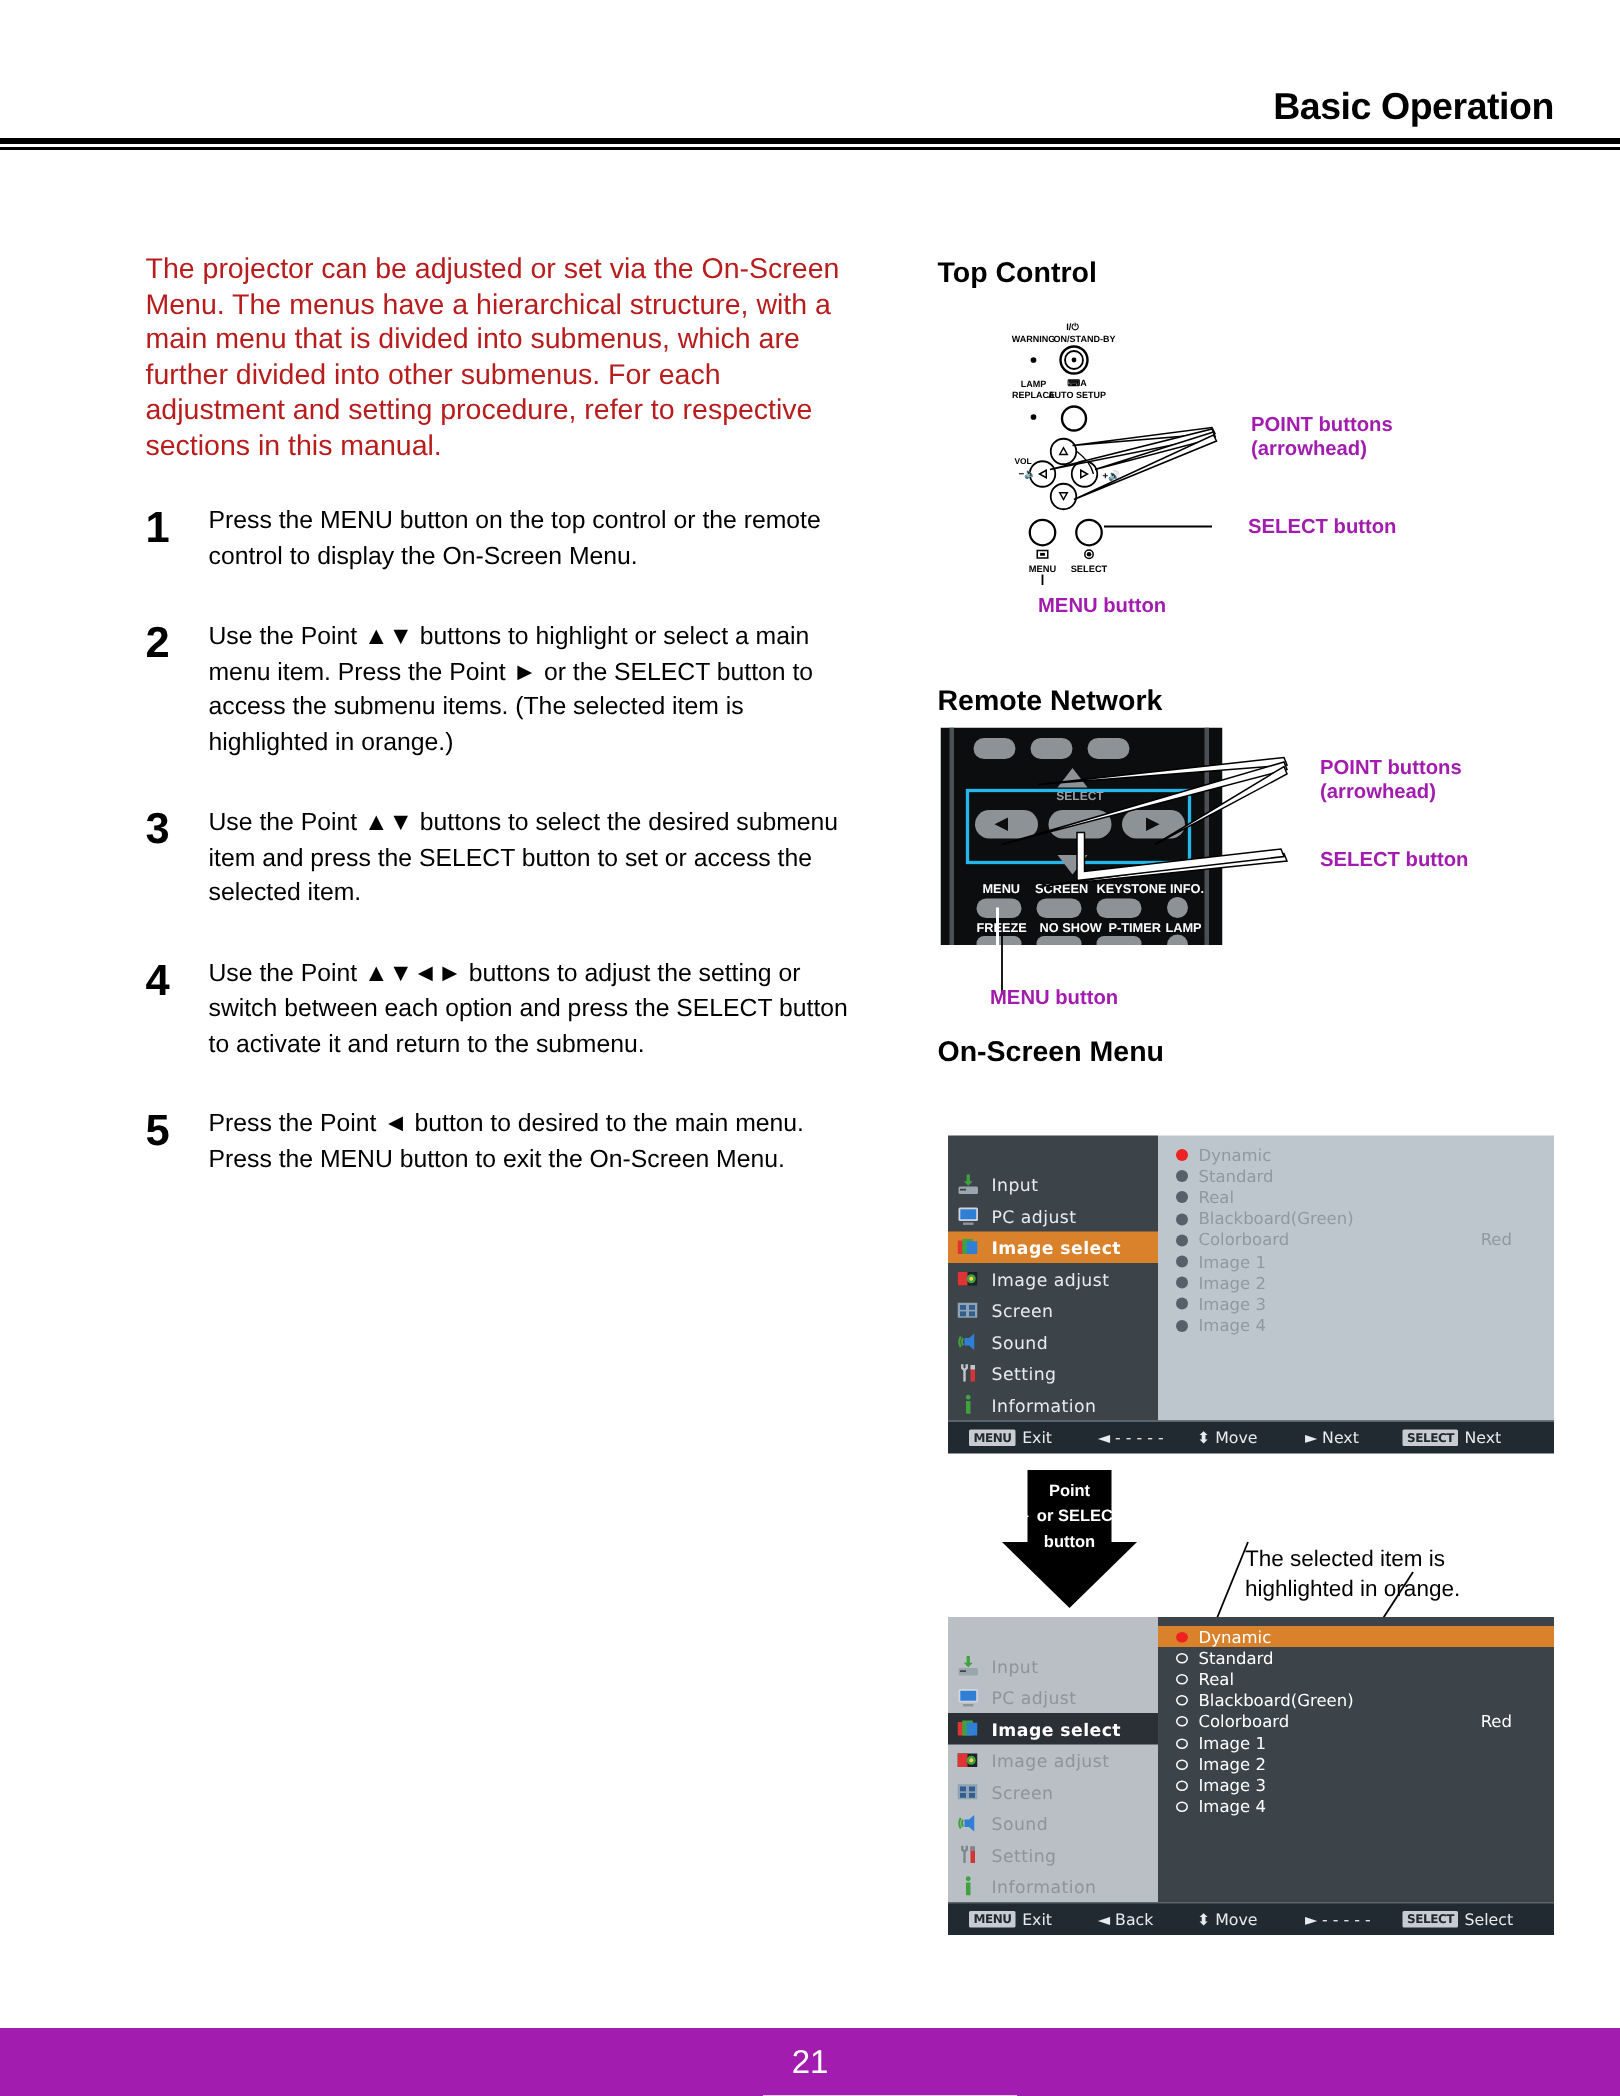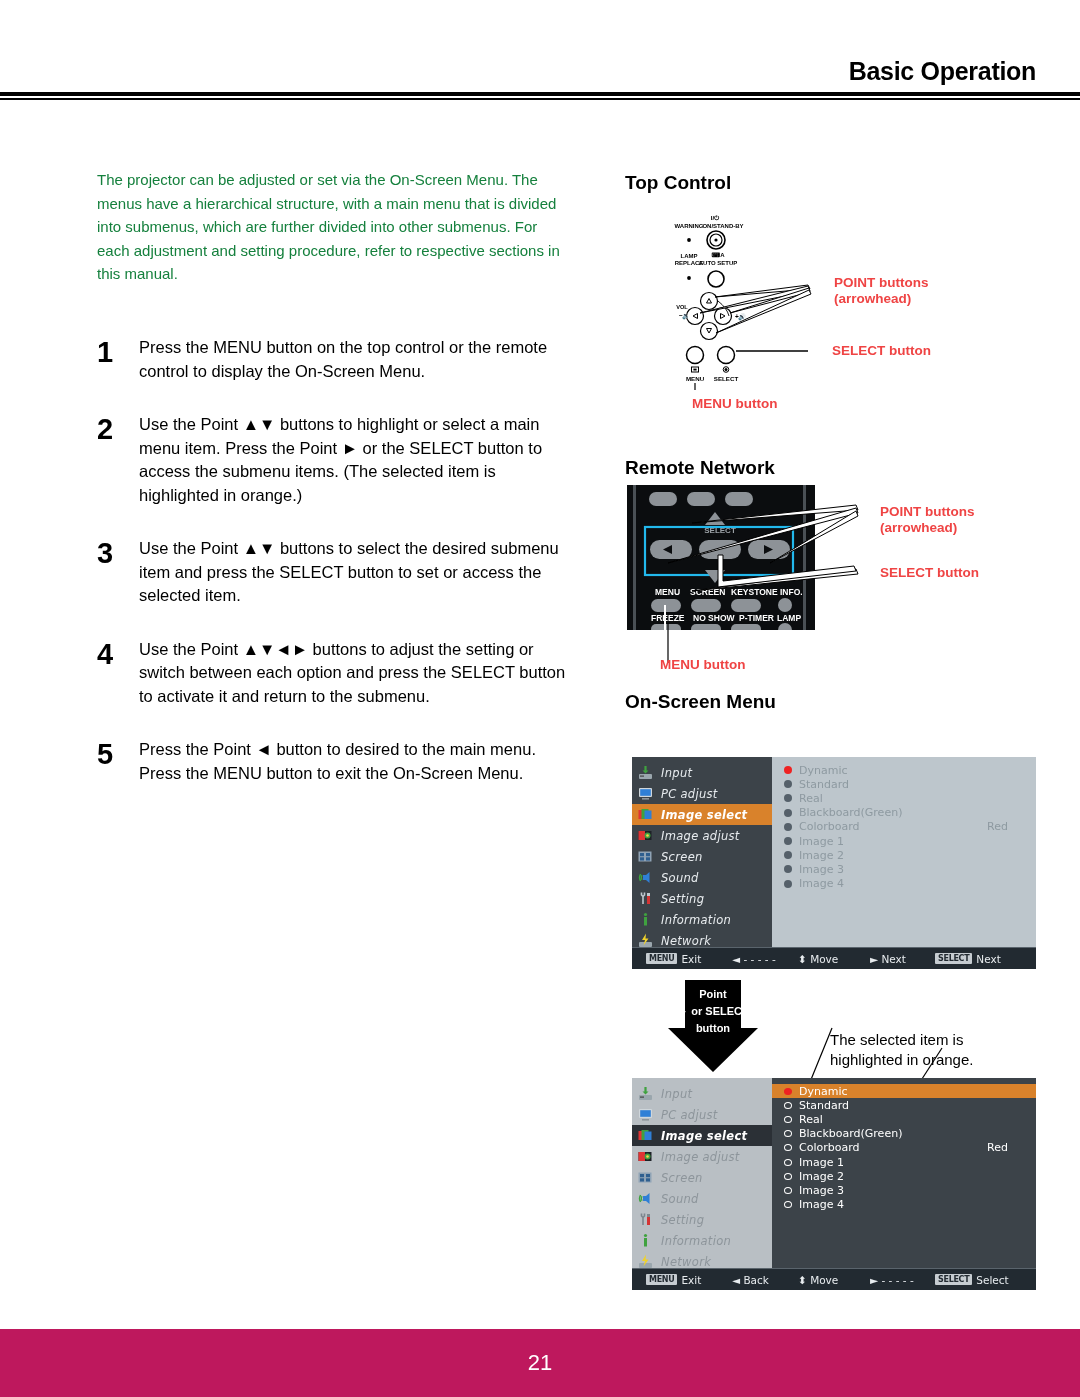--- a/index.html
+++ b/index.html
@@ -23,21 +23,21 @@
   .section-bar {
     position: absolute; left: 88px; top: 115px; width: 925px; height: 38px;
     background: #bdc3d0; border-radius: 8px;
     display: flex; align-items: center; justify-content: center;
   }
   .section-bar span { font-size: 22px; font-weight: bold; color: #000; letter-spacing: -0.2px; }
 
   
   .intro {
     position: absolute; left: 97px; top: 168px; width: 470px;
-    font-size: 15px; line-height: 23.6px; color: #15803d;
+    font-size: 19px; line-height: 23.6px; color: #b91c1c;
   }
   .steps { position: absolute; left: 97px; top: 336px; width: 480px; }
   .step { position: relative; display: flex; margin-bottom: 26px; }
   .step-num {
     width: 42px; flex: 0 0 42px;
     font-size: 29px; font-weight: bold; color: #000; line-height: 1;
     padding-top: 2px;
   }
   .step-body { font-size: 16.5px; line-height: 23.5px; color: #000; }
   .step:nth-child(1) { margin-bottom: 30px; }
@@ -50,43 +50,43 @@
     font-size: 19px; font-weight: bold; color: #000;
   }
   #top-control-head { position: absolute; left: 625px; top: 172px; }
   #remote-head      { position: absolute; left: 625px; top: 457px; }
   #osm-head         { position: absolute; left: 625px; top: 691px; }
 
   
   .tc { position: absolute; left: 665px; top: 208px; width: 130px; height: 180px; }
   .tc svg { display: block; }
 
-  .callout { position: absolute; font-size: 13.5px; font-weight: bold; color: #ef4444; line-height: 16px; padding-left: 24px; }
+  .callout { position: absolute; font-size: 13.5px; font-weight: bold; color: #a21caf; line-height: 16px; padding-left: 24px; }
   #tc-point-lbl  { left: 810px; top: 275px; }
   #tc-select-lbl { left: 808px; top: 343px; }
   #tc-menu-lbl   { left: 668px; top: 396px; }
 
   #rc-point-lbl  { left: 856px; top: 504px; }
   #rc-select-lbl { left: 856px; top: 565px; }
   #rc-menu-lbl   { left: 636px; top: 657px; }
 
   .tc-lines { position: absolute; left: 660px; top: 205px; width: 400px; height: 220px; }
 
   
   .remote { position: absolute; left: 627px; top: 485px; width: 188px; height: 143px; }
 
   
   .osd { position: absolute; font-family: "DejaVu Sans", sans-serif; }
   #osd1 { left: 632px; top: 757px; width: 404px; height: 218px; }
   #osd2 { left: 632px; top: 1078px; width: 404px; height: 218px; }
 
   .osd-body { display: flex; height: 190px; }
   .osd-side {
-    width: 140px; padding: 5px 0 0 0;
-    flex: 0 0 140px; position: relative; font-style: italic;
+    width: 140px; padding: 22px 0 0 0;
+    flex: 0 0 140px; position: relative;
   }
   #osd1 .osd-side { background: #3c4349; }
   #osd2 .osd-side { background: #b9bfc4; }
 
   .osd-item {
     display: flex; align-items: center; height: 21px; padding-left: 5px; position: relative;
   }
   .osd-item .lbl { font-size: 11.5px; margin-left: 7px; letter-spacing: 0.3px; }
   #osd1 .osd-item .lbl { color: #e8ecef; }
   #osd2 .osd-item .lbl { color: #8d959b; }
@@ -146,21 +146,21 @@
     z-index: 2;
   }
 
   .anno { position: absolute; font-size: 15px; color: #000; line-height: 20px; }
   #anno1 { left: 788px; top: 994px; }
   #anno2 { left: 830px; top: 1030px; }
 
   .anno-lines { position: absolute; left: 770px; top: 1010px; width: 280px; height: 80px; }
 
   
-  .footer { position: absolute; left: 0; bottom: 0; width: 1080px; height: 68px; background: #be185d; }
+  .footer { position: absolute; left: 0; bottom: 0; width: 1080px; height: 45px; background: #a21caf; }
   .footer .pg {
     position: absolute; left: 0; right: 0; top: 50%; transform: translateY(-50%);
     text-align: center; color: #fff; font-size: 22px;
   }
 </style>
 </head>
 <body>
 
 <div class="page">
 

